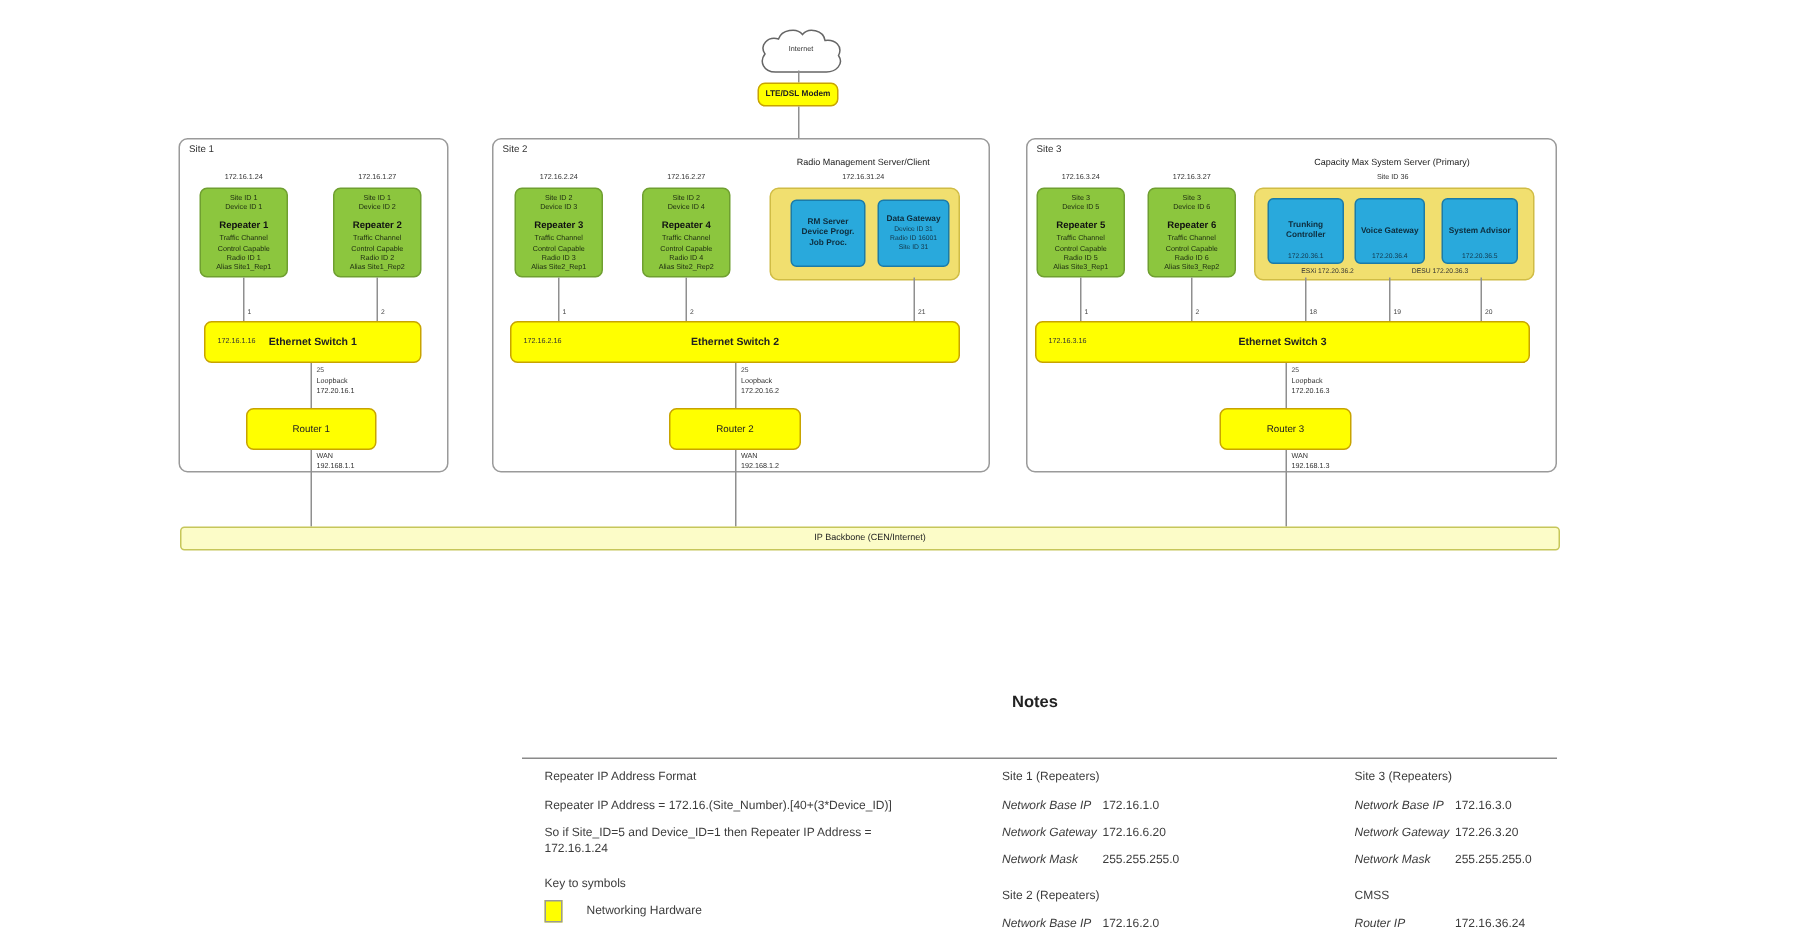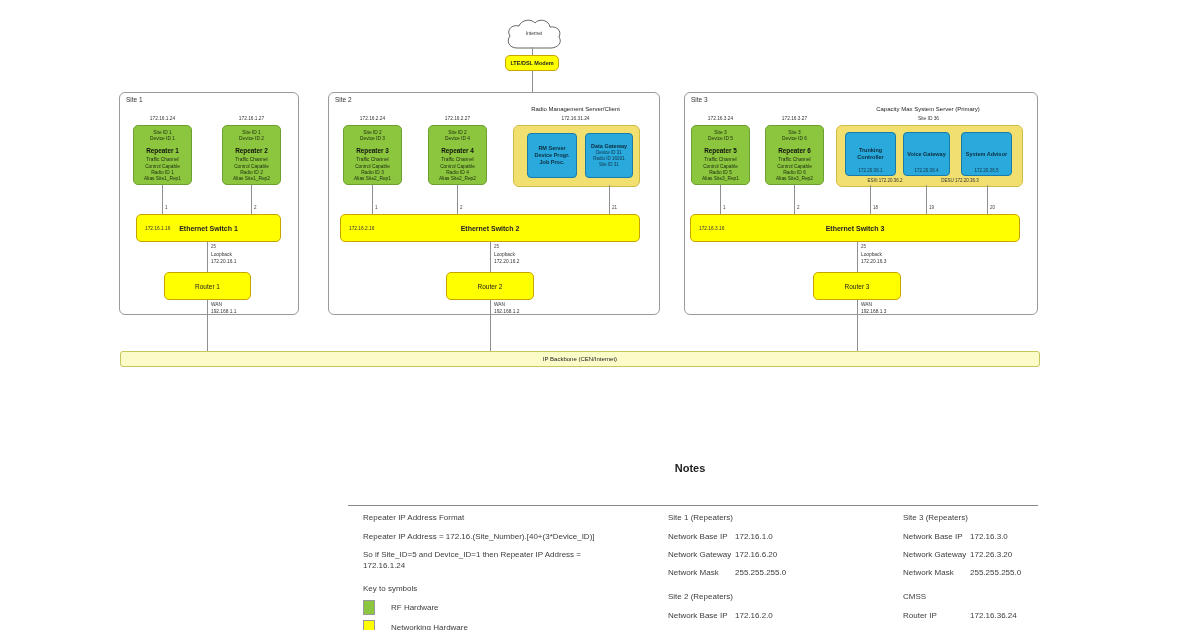--- a/index.html
+++ b/index.html
@@ -36,21 +36,21 @@
   .backbone span{font-size:6px;color:#222;}
   .modem{display:flex;align-items:center;justify-content:center;}
   .modem span{font-size:5.5px;font-weight:bold;color:#222;}
   .cloud-label{position:absolute;left:0;right:0;top:13px;text-align:center;font-size:4.8px;color:#333;}
   
   .notes-head{font-size:11px;font-weight:bold;color:#222;text-align:center;}
   .ncol{font-size:8px;color:#3c3c3c;}
   .ntitle{margin:0 0 10px 0;}
   .nline{margin:0 0 9px 0;}
   .nrow{margin:0 0 9px 0;}
-  .nlabel{display:inline-block;width:67px;}
+  .nlabel{display:inline-block;width:67px;font-style:italic;}
   .ngroup-gap{height:6px;}
   .kswatch{display:inline-block;width:10px;height:13px;border:1px solid #999;
            vertical-align:middle;margin-right:16px;}
   .krow{margin:0 0 5px 0;}
 </style>
 </head>
 <body>
 
 <div class="stage">
 
@@ -256,23 +256,20 @@
   <div class="abs notes-head" style="left:658px;top:462px;width:64px;">Notes</div>
   <div class="abs hline" style="left:348px;top:505px;width:690px;background:#8a8a8a;"></div>
 
   <div class="abs ncol" style="left:363px;top:513px;width:295px;">
     <div class="ntitle">Repeater IP Address Format</div>
     <div class="nline">Repeater IP Address = 172.16.(Site_Number).[40+(3*Device_ID)]</div>
     <div class="nline" style="margin-bottom:2px;">So if Site_ID=5 and Device_ID=1 then Repeater IP Address =</div>
     <div class="nline" style="margin-bottom:14px;">172.16.1.24</div>
     <div class="ntitle" style="margin-bottom:7px;">Key to symbols</div>
     <div class="krow">
-      <span class="kswatch" style="background: rgb(140, 198, 62);"></span><span>RF Hardware</span>
-    </div>
-    <div class="krow">
       <span class="kswatch" style="background: rgb(255, 255, 0);"></span><span>Networking Hardware</span>
     </div>
   </div>
 
   <div class="abs ncol" style="left:668px;top:513px;width:215px;">
     <div class="ntitle">Site 1 (Repeaters)</div>
     <div class="nrow"><span class="nlabel">Network Base IP</span><span>172.16.1.0</span></div>
     <div class="nrow"><span class="nlabel">Network Gateway</span><span>172.16.6.20</span></div>
     <div class="nrow"><span class="nlabel">Network Mask</span><span>255.255.255.0</span></div>
     <div class="ngroup-gap"></div>

